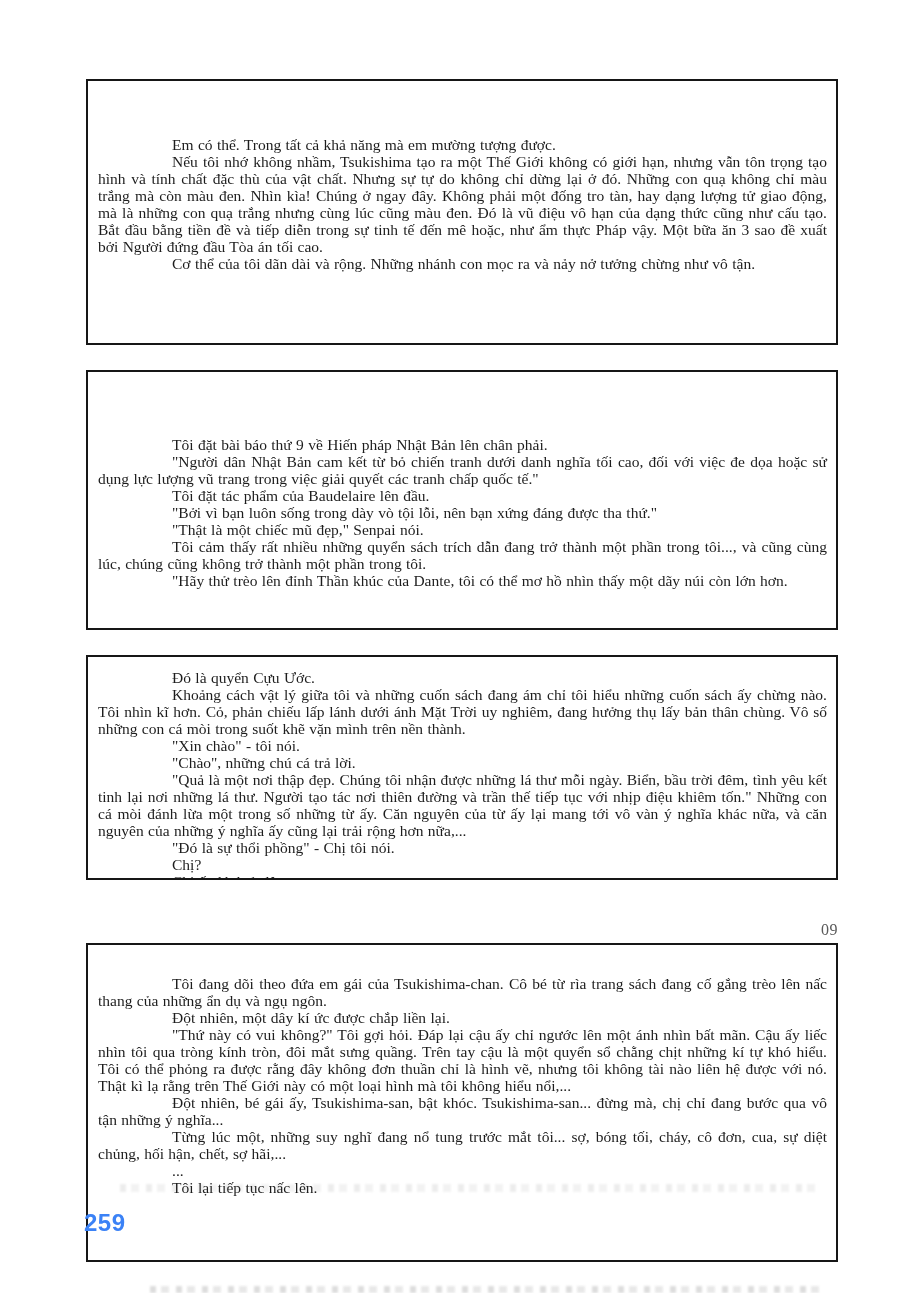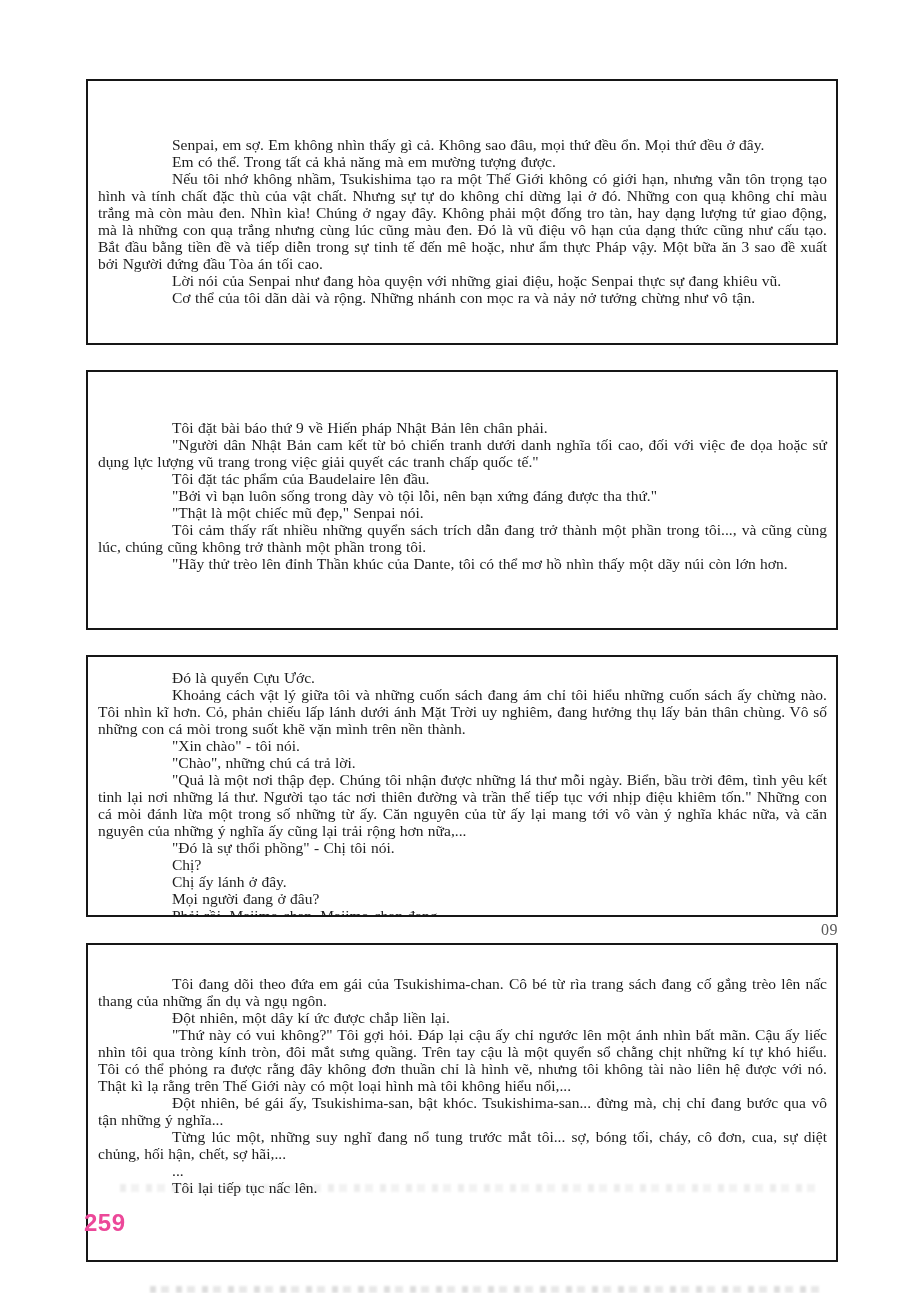--- a/index.html
+++ b/index.html
@@ -29,43 +29,43 @@
   .text-box p {
     margin: 0;
     font-size: 15.5px;
     line-height: 17px;
     color: #1d1d1d;
     text-align: justify;
     text-indent: 74px;
     word-spacing: 0.5px;
   }
   #box-1 { top: 79px;  height: 266px; padding-top: 55px; }
-  #box-2 { top: 370px; height: 260px; padding-top: 47px; }
-  #box-3 { top: 655px; height: 262px; padding-top: 12px; }
+  #box-2 { top: 370px; height: 260px; padding-top: 64px; }
+  #box-3 { top: 655px; height: 225px; padding-top: 12px; }
   #box-4 { top: 943px; height: 319px; padding-top: 30px; }
 
   .corner-marker {
     position: absolute;
     top: 921px;
     left: 786px;
     width: 52px;
     text-align: right;
     font-family: "Liberation Serif", serif;
     font-size: 16px;
     color: #5a5a5a;
     letter-spacing: 0.5px;
   }
   .page-number {
     position: absolute;
     top: 1209px;
     left: 84px;
     font-family: "Liberation Sans", sans-serif;
     font-weight: 600;
     font-size: 24px;
-    color: #ec4899;
+    color: #3b82f6;
     letter-spacing: 0.5px;
   }
   
   .bleed-strip {
     position: absolute;
     height: 8px;
     background: repeating-linear-gradient(90deg,
       rgba(110,110,110,0.45) 0px, rgba(110,110,110,0.45) 6px,
       transparent 6px, transparent 11px,
       rgba(130,130,130,0.35) 11px, rgba(130,130,130,0.35) 19px,
@@ -74,24 +74,22 @@
   }
   #bleed-inside-box { top: 1184px; left: 120px; width: 700px; opacity: 0.28; }
   #bleed-page-bottom { top: 1286px; left: 150px; width: 672px; height: 7px; opacity: 0.5; }
 </style>
 </head>
 <body>
 
 <div class="page">
 
   <section id="box-1" class="text-box">
-      <p>Senpai, em sợ. Em không nhìn thấy gì cả. Không sao đâu, mọi thứ đều ổn. Mọi thứ đều ở đây.</p>
       <p>Em có thể. Trong tất cả khả năng mà em mường tượng được.</p>
       <p>Nếu tôi nhớ không nhầm, Tsukishima tạo ra một Thế Giới không có giới hạn, nhưng vẫn tôn trọng tạo hình và tính chất đặc thù của vật chất. Nhưng sự tự do không chỉ dừng lại ở đó. Những con quạ không chỉ màu trắng mà còn màu đen. Nhìn kìa! Chúng ở ngay đây. Không phải một đống tro tàn, hay dạng lượng tử giao động, mà là những con quạ trắng nhưng cùng lúc cũng màu đen. Đó là vũ điệu vô hạn của dạng thức cũng như cấu tạo. Bắt đầu bằng tiền đề và tiếp diễn trong sự tinh tế đến mê hoặc, như ẩm thực Pháp vậy. Một bữa ăn 3 sao đề xuất bởi Người đứng đầu Tòa án tối cao.</p>
-      <p>Lời nói của Senpai như đang hòa quyện với những giai điệu, hoặc Senpai thực sự đang khiêu vũ.</p>
       <p>Cơ thể của tôi dãn dài và rộng. Những nhánh con mọc ra và nảy nở tưởng chừng như vô tận.</p>
     </section>
 
   <section id="box-2" class="text-box">
       <p>Tôi đặt bài báo thứ 9 về Hiến pháp Nhật Bản lên chân phải.</p>
       <p>"Người dân Nhật Bản cam kết từ bỏ chiến tranh dưới danh nghĩa tối cao, đối với việc đe dọa hoặc sử dụng lực lượng vũ trang trong việc giải quyết các tranh chấp quốc tế."</p>
       <p>Tôi đặt tác phẩm của Baudelaire lên đầu.</p>
       <p>"Bởi vì bạn luôn sống trong dày vò tội lỗi, nên bạn xứng đáng được tha thứ."</p>
       <p>"Thật là một chiếc mũ đẹp," Senpai nói.</p>
       <p>Tôi cảm thấy rất nhiều những quyển sách trích dẫn đang trở thành một phần trong tôi..., và cũng cùng lúc, chúng cũng không trở thành một phần trong tôi.</p>

